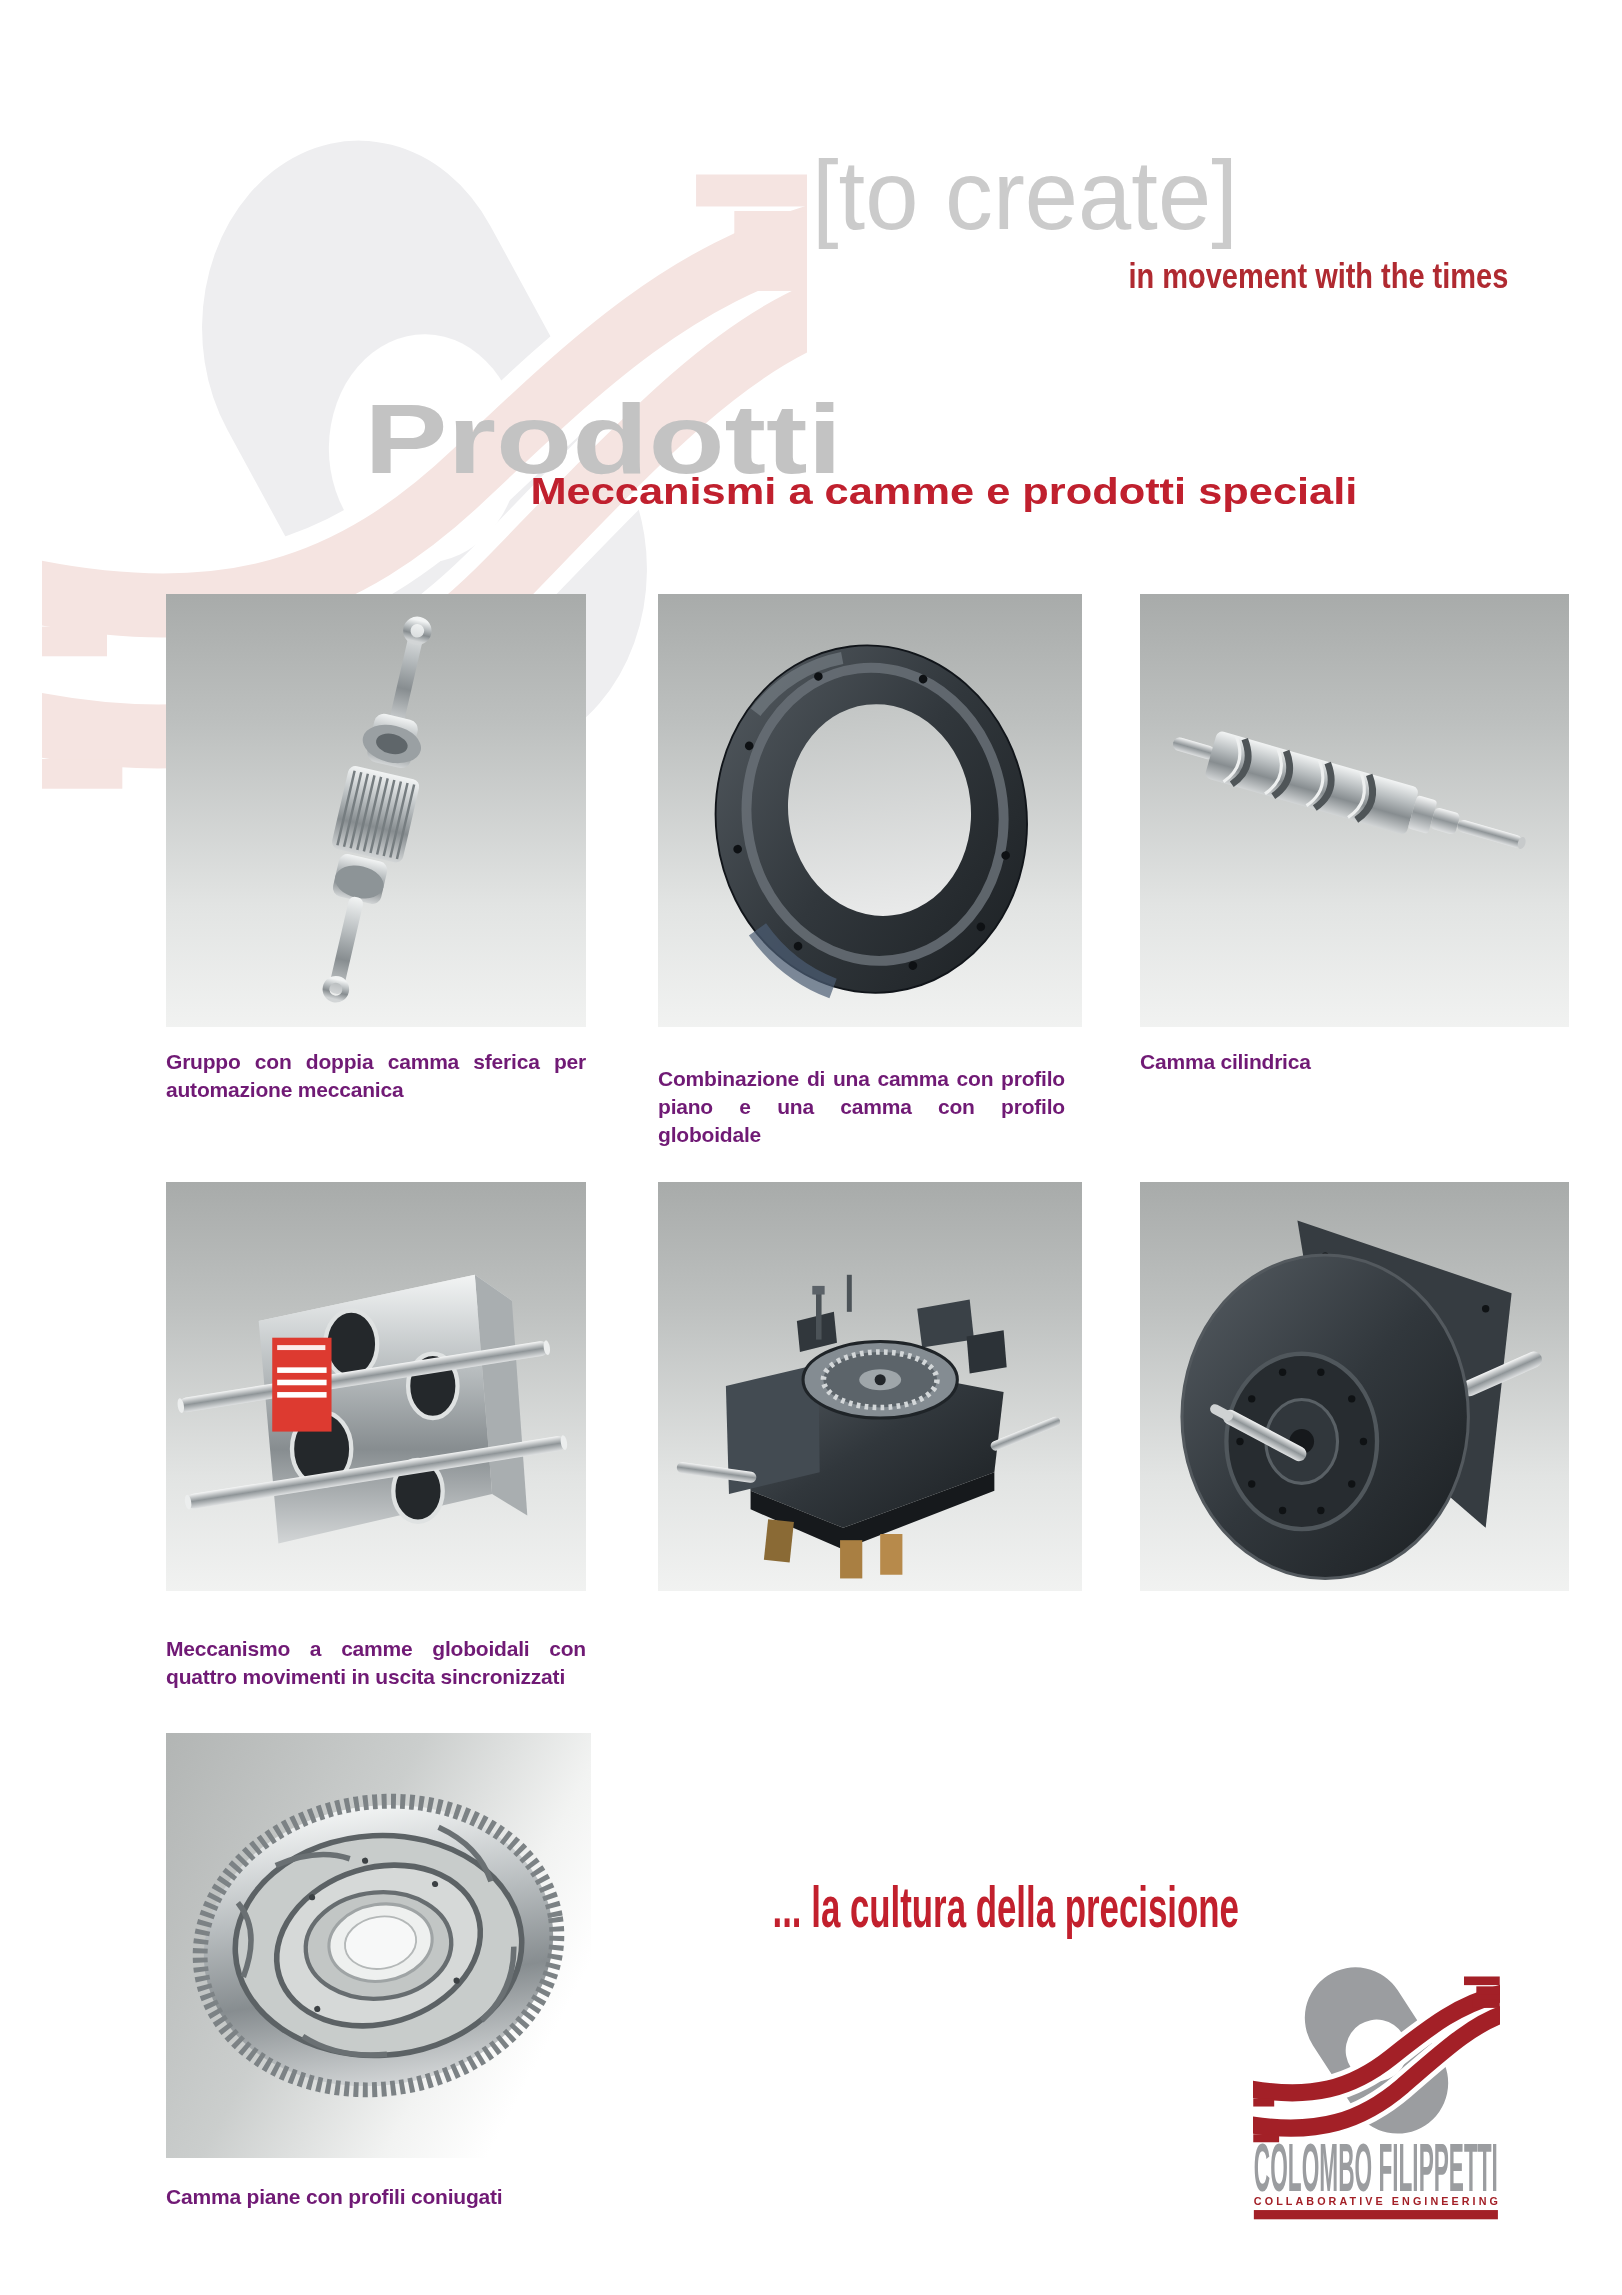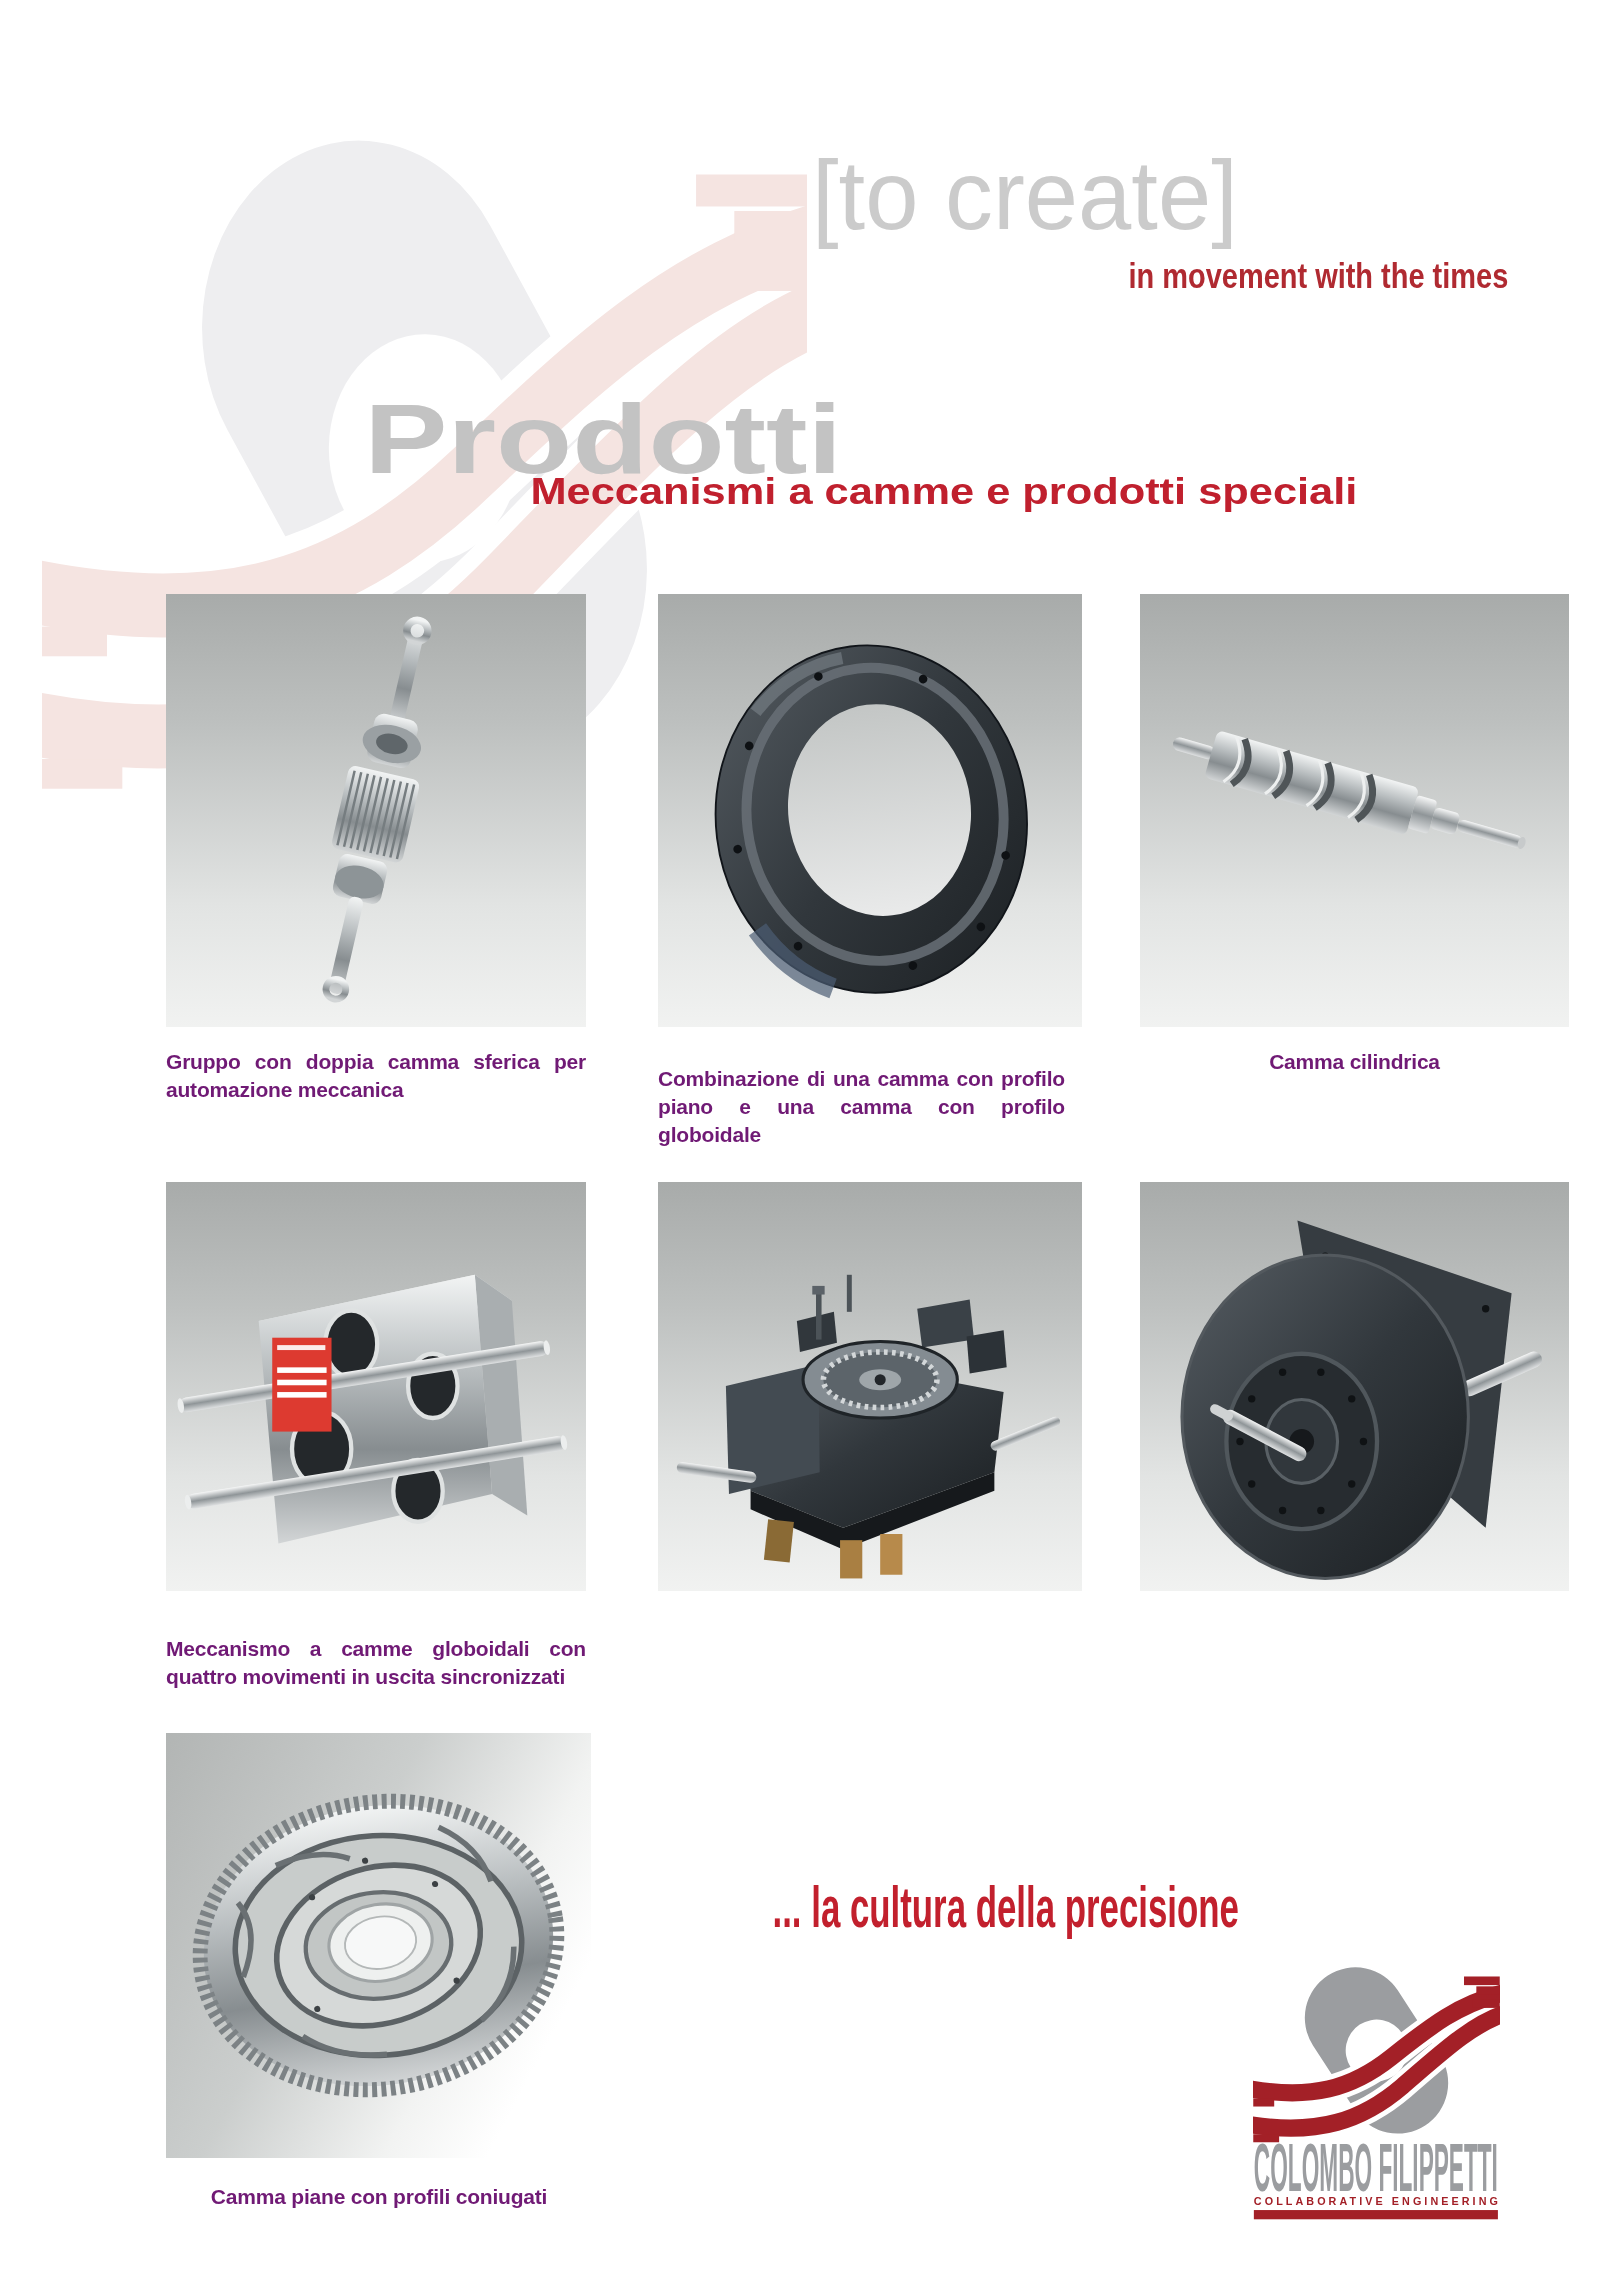--- a/index.html
+++ b/index.html
@@ -5,21 +5,21 @@
   html,body{margin:0;padding:0;background:#ffffff;}
   .page{position:relative;width:1623px;height:2295px;background:#ffffff;overflow:hidden;
         font-family:"Liberation Sans",sans-serif;margin-top:31px;}
   .abs{position:absolute;}
   svg text{font-family:"Liberation Sans","DejaVu Sans",sans-serif;}
   .pbox{position:absolute;background:linear-gradient(180deg,#a8abaa 0%,#bdc0bf 30%,#e2e4e3 72%,#f1f2f1 100%);}
   .pbox svg{display:block;width:100%;height:100%;}
   .pbox7{background:linear-gradient(118deg,#b2b5b4 0%,#cbcecd 40%,#f2f3f2 68%,#ffffff 84%);}
   .caption{position:absolute;font-weight:700;font-size:21px;line-height:28px;color:#701a75;
            text-align:justify;letter-spacing:-0.2px;}
-  .caption.single{text-align:center;}
+  .caption.single{text-align:left;}
 </style>
 </head>
 <body>
 
 <div class="page">
 
   <svg width="0" height="0" style="position:absolute" aria-hidden="true">
     <defs>
       <linearGradient id="met" x1="0" y1="0" x2="0" y2="1">
         <stop offset="0" stop-color="#f2f4f4"></stop>

